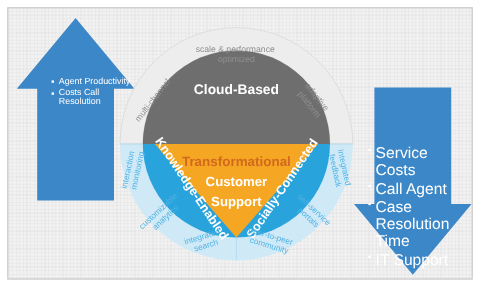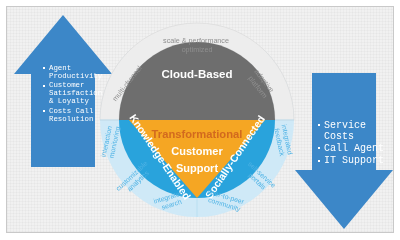--- a/index.html
+++ b/index.html
@@ -16,32 +16,32 @@
     position:relative;width:388px;height:227px;box-sizing:border-box;
     border:1px solid #c9c9c9;
     background:
       repeating-linear-gradient(0deg, rgba(0,0,0,0.022) 0 1px, rgba(0,0,0,0) 1px 3px),
       repeating-linear-gradient(90deg, rgba(0,0,0,0.022) 0 1px, rgba(0,0,0,0) 1px 3px),
       #f1f1f1;
     overflow:hidden;
   }
   .svgroot{position:absolute;left:0;top:0;}
   .arrow-list{
-    position:absolute;color:#ffffff;line-height:1.08;font-family:Liberation Mono, monospace;
+    position:absolute;color:#ffffff;line-height:1.08;
   }
   .arrow-list ul{list-style:none;margin:0;padding:0;}
   .arrow-list li{
     position:relative;padding-left:6px;margin-bottom:1.5px;
   }
   .arrow-list li:before{
     content:"";position:absolute;left:0;top:3.2px;
     width:2.2px;height:2.2px;background:#ffffff;
   }
   #left-list{left:36px;top:57px;width:66px;font-size:7.4px;}
-  #right-list{left:311px;top:114px;width:70px;font-size:10px;}
+  #right-list{left:300px;top:114px;width:70px;font-size:13px;}
 
   .ring-label{
     fill:#8f8f8f;font-size:7.2px;font-family:"Liberation Sans", sans-serif;
     font-weight:normal;
   }
   .ring-label-blue{
     fill:#4fb3e5;font-size:6.9px;font-family:"Liberation Sans", sans-serif;
   }
   .pillar-label{
     fill:#ffffff;font-weight:bold;font-family:"Liberation Sans", sans-serif;
@@ -160,27 +160,27 @@
       <text class="ring-label-blue" x="0" y="0" text-anchor="middle" transform="translate(278,134) rotate(78)">
         <tspan x="0" dy="0">integrated</tspan>
         <tspan x="0" dy="8">feedback</tspan>
       </text>
 
     </svg>
 
     <div class="arrow-list" id="left-list">
       <ul>
         <li>Agent Productivity</li>
-        <li>Customer Satisfaction &amp; Loyalty</li>
         <li>Costs Call Resolution</li>
       </ul>
     </div>
 
     <div class="arrow-list" id="right-list">
       <ul>
         <li>Service Costs</li>
         <li>Call Agent</li>
+        <li>Case Resolution Time</li>
         <li>IT Support</li>
       </ul>
     </div>
 
   </div>
 </div>
 
 </body></html>

